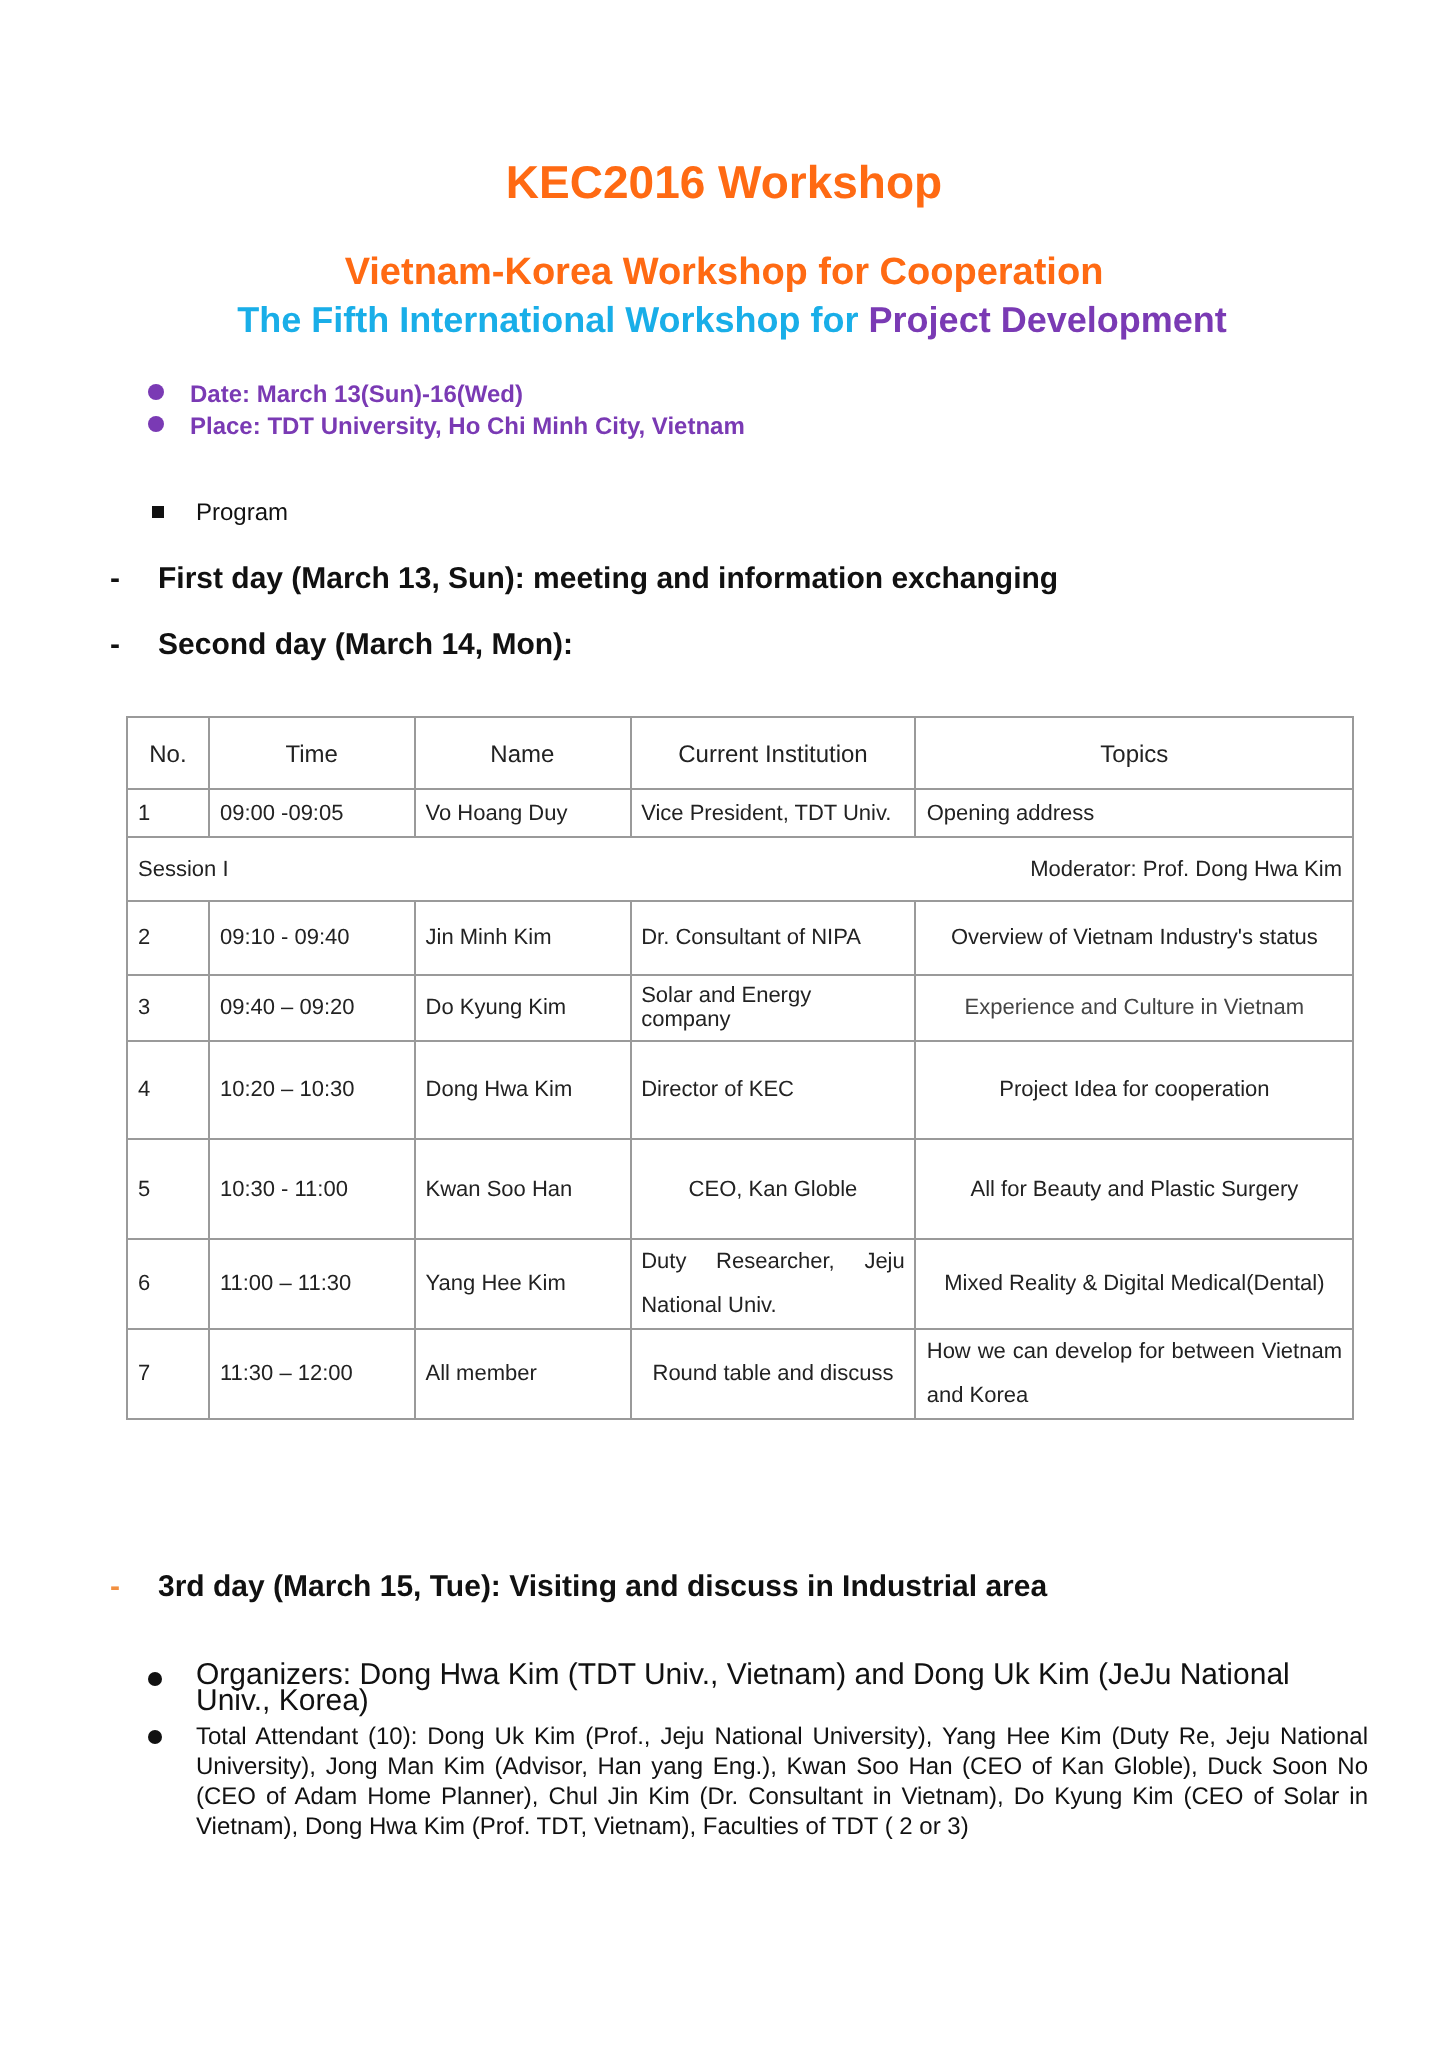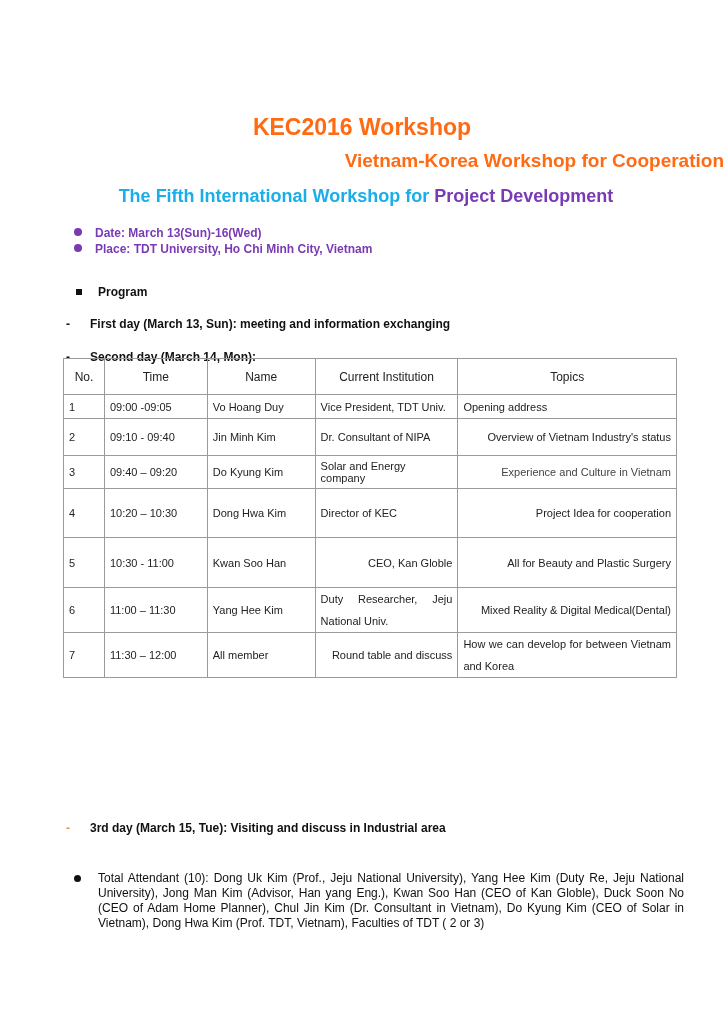--- a/index.html
+++ b/index.html
@@ -1,33 +1,33 @@
 <!DOCTYPE html>
 <html><head>
 <meta charset="utf-8">
 <style>
   html, body { margin: 0; padding: 0; background: #ffffff; }
   body { width: 724px; height: 1024px; position: relative; overflow: hidden;
          font-family: "Liberation Sans", sans-serif; color: #111; }
-  .abs { position: absolute; margin-top: 36px; }
+  .abs { position: absolute; }
   .title1 { top: 78px; left: 0; width: 724px; text-align: center; font-size: 23px; font-weight: bold; color: #ff6a13; }
-  .title2 { top: 114px; left: 0; width: 724px; text-align: right; font-size: 19px; font-weight: bold; color: #ff6a13; }
+  .title2 { top: 126px; left: 0; width: 724px; text-align: center; font-size: 19px; font-weight: bold; color: #ff6a13; }
   .title3 { top: 150px; left: 0; width: 732px; text-align: center; font-size: 18px; font-weight: bold; color: #19aee8; }
   .title3 .purple { color: #7a3ab4; }
   .info { left: 74px; font-size: 12px; font-weight: bold; color: #7a3ab4; }
   .info .dot { display: inline-block; width: 8px; height: 8px; border-radius: 50%; background: #7a3ab4; margin-right: 13px; vertical-align: 1px; }
-  .program { top: 249px; left: 76px; font-size: 12px; font-weight: bold; }
+  .program { top: 249px; left: 76px; font-size: 12px; font-weight: normal; }
   .program .sq { display: inline-block; width: 6px; height: 6px; background: #111; margin-right: 16px; vertical-align: 1px; }
-  .dayline { left: 66px; font-size: 12px; font-weight: bold; }
+  .dayline { left: 55px; font-size: 15px; font-weight: bold; }
   .dayline .dash { display: inline-block; width: 24px; }
   .dayline .dash.orange { color: #f29040; }
   table.prog { position: absolute; top: 358px; left: 63px; width: 614px; border-collapse: collapse; font-size: 11px; color: #222; }
   table.prog td, table.prog th { border: 1px solid #9a9a9a; padding: 0 5px; font-weight: normal; }
   table.prog th { font-size: 12px; }
-  table.prog td.left { text-align: right; }
+  table.prog td.left { text-align: center; }
   .session { position: relative; }
   .session .mod { position: absolute; right: 5px; top: 50%; transform: translateY(-50%); }
   .bullets { left: 72px; width: 612px; }
   .bullets .b1 { font-size: 15px; line-height: 13px; position: relative; padding-left: 26px; }
   .bullets .b2 { font-size: 12px; line-height: 15px; position: relative; padding-left: 26px; text-align: justify; margin-top: 4px; }
   .bullets .bd { position: absolute; left: 2px; width: 7px; height: 7px; border-radius: 50%; background: #111; }
 </style>
 </head>
 <body>
 
@@ -58,20 +58,23 @@
     <th>Name</th>
     <th>Current Institution</th>
     <th>Topics</th>
   </tr>
   <tr style="height:24px">
     <td>1</td>
     <td>09:00 -09:05</td>
     <td>Vo Hoang Duy</td>
     <td>Vice President, TDT Univ.</td>
     <td>Opening address</td>
+  </tr>
+  <tr style="height:32px">
+    <td colspan="5" class="session"><span>Session I</span><span class="mod">Moderator: Prof. Dong Hwa Kim</span></td>
   </tr>
   <tr style="height:37px">
     <td>2</td>
     <td>09:10 - 09:40</td>
     <td>Jin Minh Kim</td>
     <td>Dr. Consultant of NIPA</td>
     <td class="left">Overview of Vietnam Industry's status</td>
   </tr>
   <tr style="height:33px">
     <td>3</td>
@@ -107,14 +110,15 @@
     <td>All member</td>
     <td class="left">Round table and discuss</td>
     <td class="left" style="text-align:justify; line-height:22px;">How we can develop for between Vietnam and Korea</td>
   </tr>
 </tbody>
   </table>
 
 <div class="abs dayline" style="top:785px;"><span class="dash orange">-</span><span>3rd day (March 15, Tue): Visiting and discuss in Industrial area</span></div>
 
 <div class="abs bullets" style="top:831px;">
+  <div class="b1"><span class="bd" style="top:5px"></span><span>Organizers:   Dong Hwa Kim (TDT Univ., Vietnam) and Dong Uk Kim (JeJu National Univ., Korea)</span></div>
   <div class="b2"><span class="bd" style="top:4px"></span><span>Total Attendant (10): Dong Uk Kim (Prof., Jeju National University), Yang Hee Kim (Duty Re, Jeju National University), Jong Man Kim (Advisor, Han yang Eng.), Kwan Soo Han (CEO of Kan Globle), Duck Soon No (CEO of Adam Home Planner), Chul Jin Kim (Dr. Consultant in Vietnam), Do Kyung Kim (CEO of Solar in Vietnam), Dong Hwa Kim (Prof. TDT, Vietnam), Faculties of TDT ( 2 or 3)</span></div>
 </div>
 
 </body></html>

